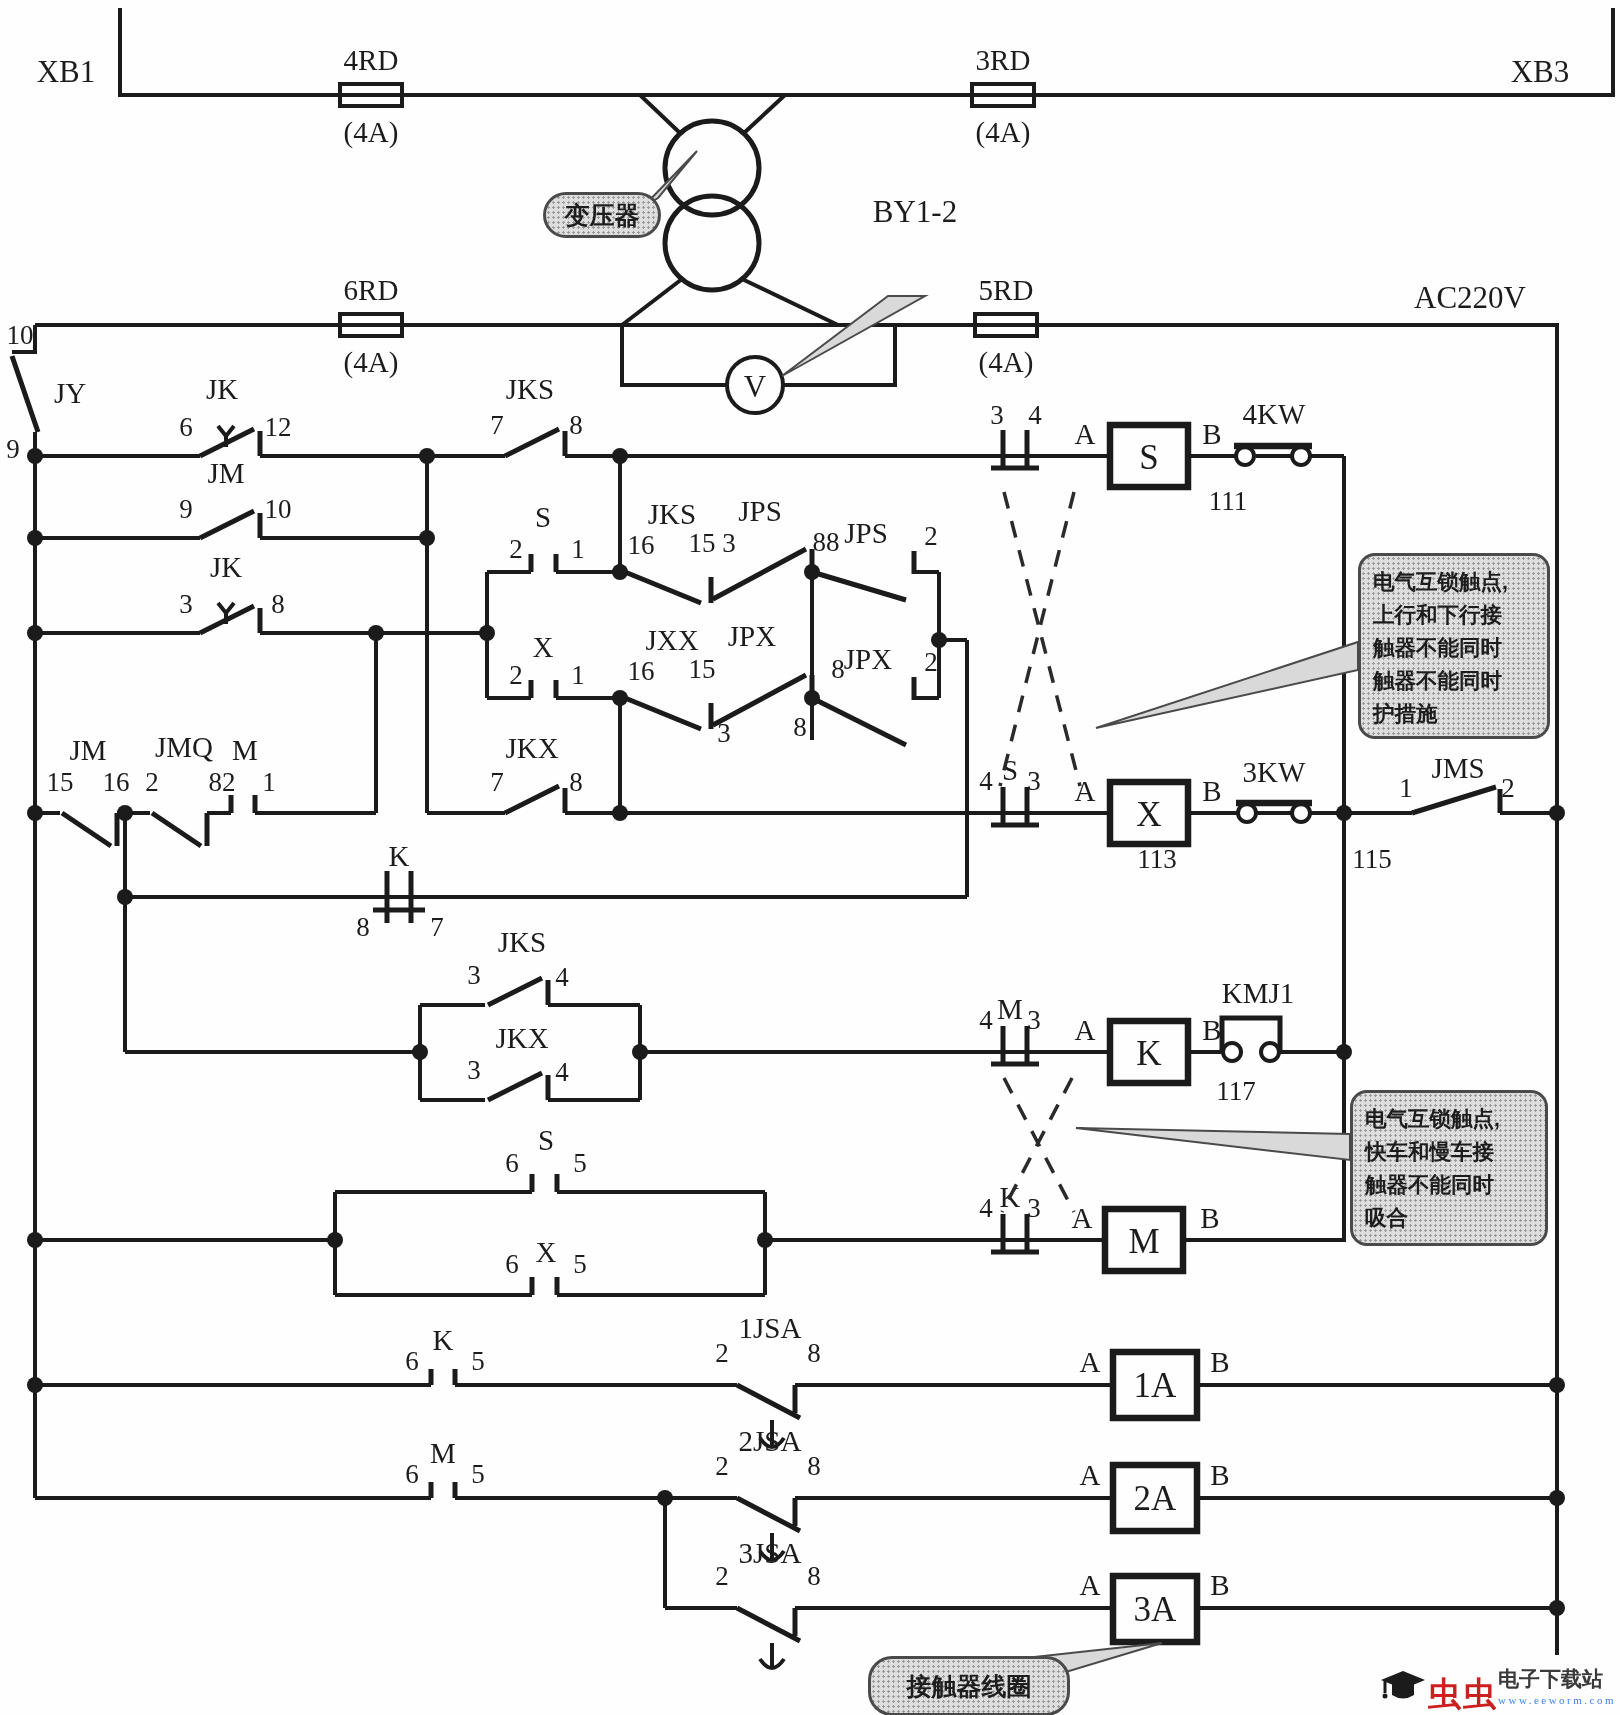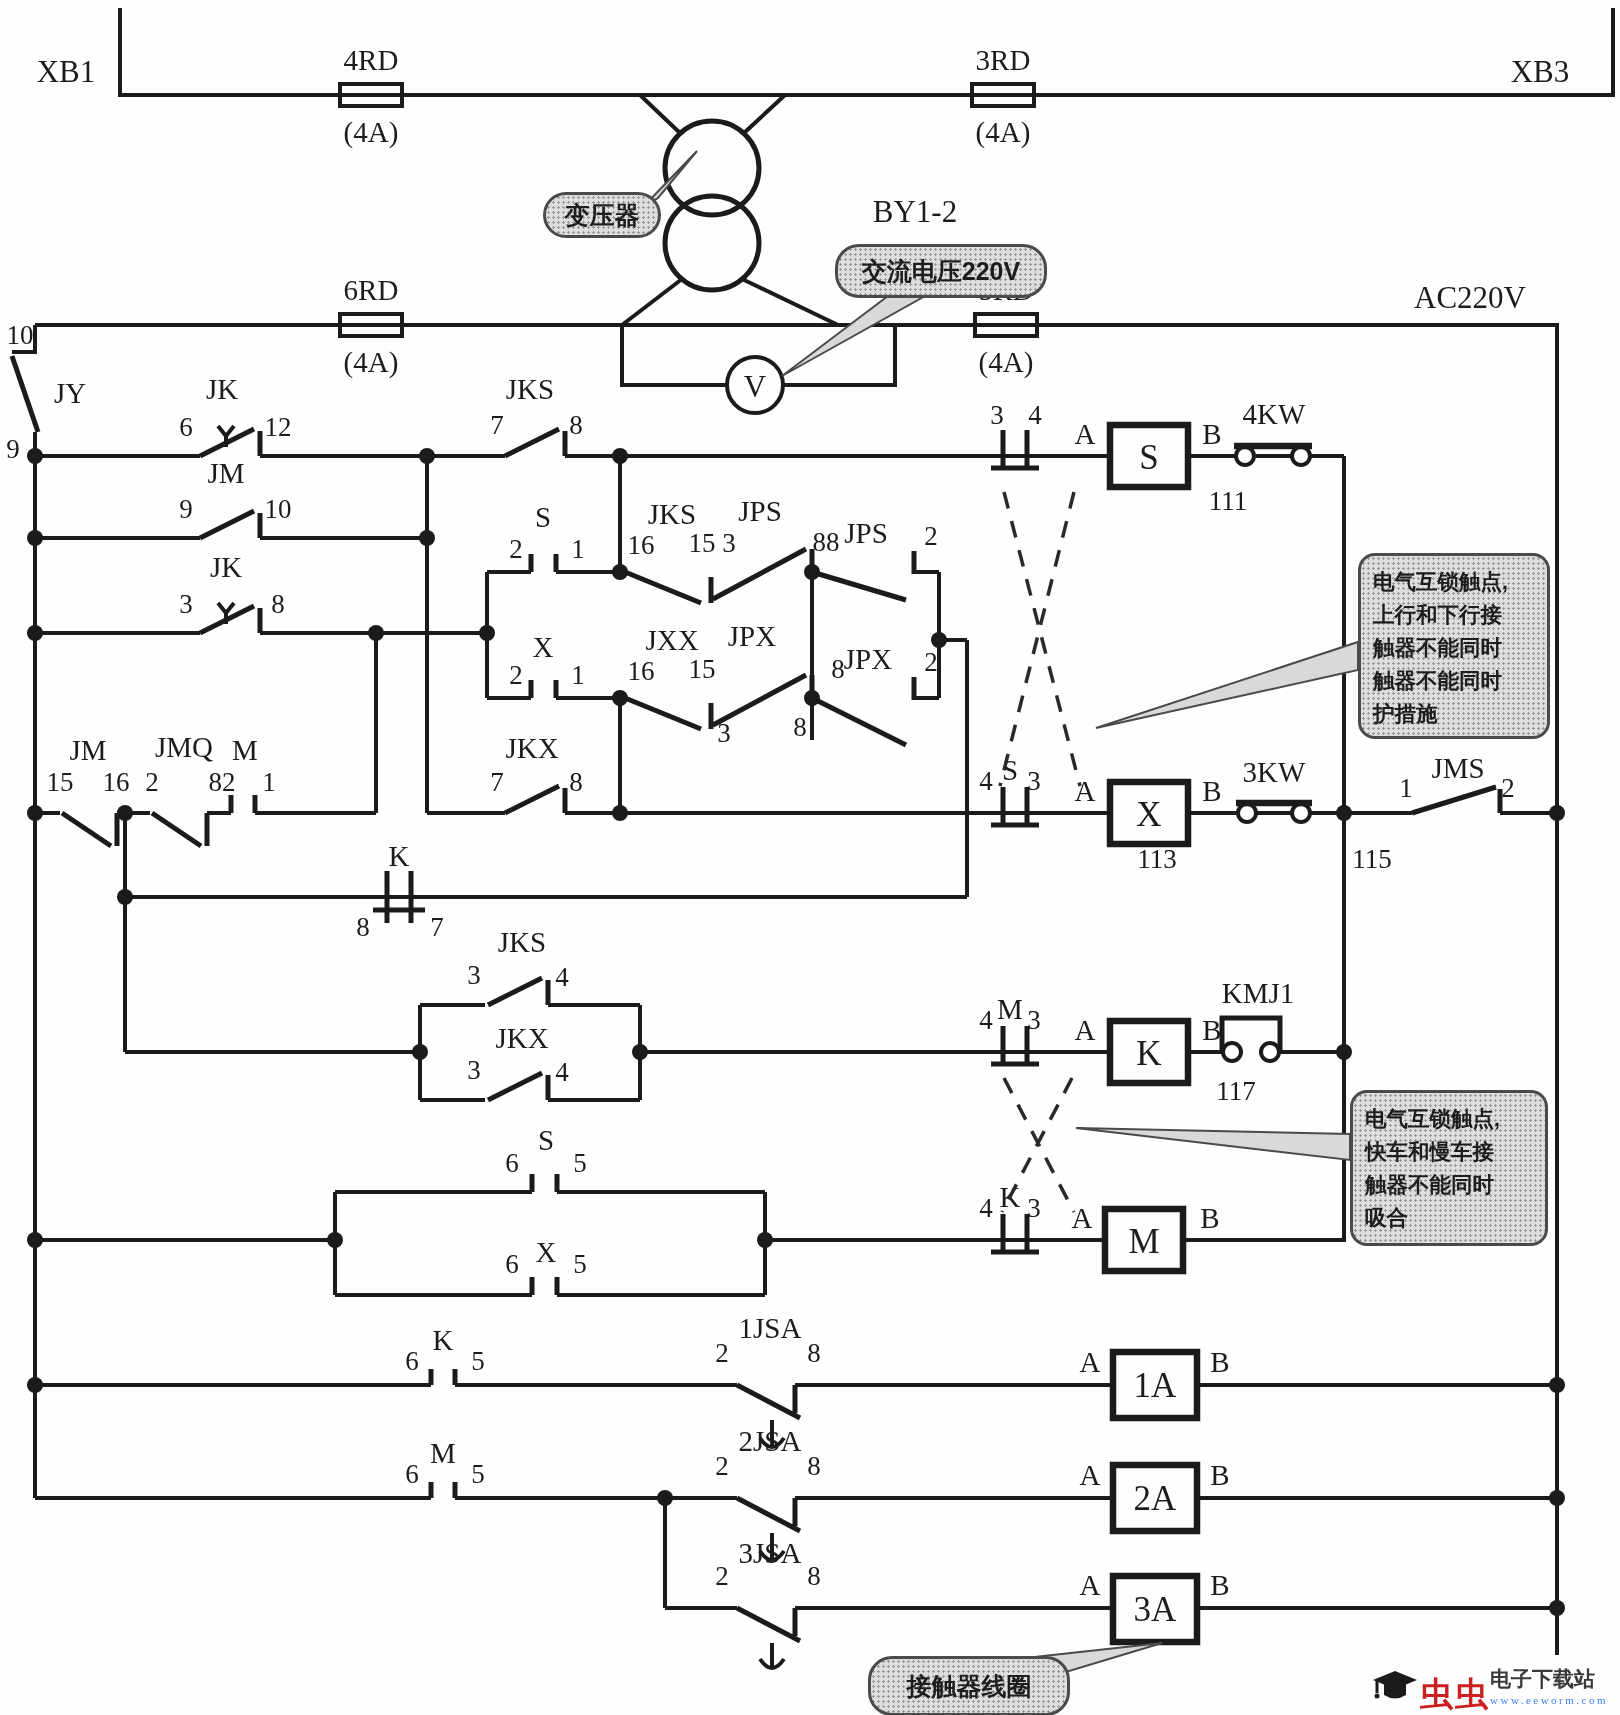--- a/index.html
+++ b/index.html
@@ -20,21 +20,21 @@
   .tc{font-size:35px;}
   .callout{position:absolute;box-sizing:border-box;border:3px solid #4a4a4a;
      background-color:#dedede;
      background-image:radial-gradient(#9a9a9a 1.1px, rgba(0,0,0,0) 1.3px);
      background-size:5px 5px;color:#1d1d1d;font-weight:bold;
      font-family:"Liberation Sans", sans-serif;display:flex;align-items:center;justify-content:center;}
   .pill{border-radius:24px;font-size:25px;}
   .note{border-radius:17px;font-size:21.5px;line-height:33px;align-items:flex-start;
         justify-content:flex-start;padding:10px 8px 6px 12px;text-align:left;}
   .note .ln{display:block;}
-  .wm{position:absolute;right:12px;bottom:6px;display:flex;align-items:flex-end;
+  .wm{position:absolute;right:4px;bottom:6px;display:flex;align-items:flex-end;
       font-family:"Liberation Sans", sans-serif;}
   .wm .brand{color:#cc1f1f;font-size:33px;font-weight:bold;letter-spacing:2px;line-height:30px;}
   .wm .col{display:flex;flex-direction:column;}
   .wm .site{color:#3a3a3a;font-size:21px;font-weight:bold;line-height:24px;}
   .wm .url{color:#3b82f6;font-size:11px;letter-spacing:2.5px;line-height:18px;font-family:Liberation Serif, serif;}
 </style>
 </head>
 <body>
 
 <div id="stage">
@@ -359,23 +359,20 @@
     <circle cx="1557" cy="1498" r="8"></circle>
         <circle cx="1557" cy="1608" r="8"></circle>
     <circle cx="665" cy="1498" r="8"></circle>
   </g>
 </svg>
 
 <div class="callout pill" style="left:543px;top:192px;width:118px;height:46px;">
   <span>变压器</span>
 </div>
 
-<div class="callout pill" style="left:835px;top:244px;width:212px;height:54px;">
-  <span>交流电压220V</span>
-</div>
 
 <div class="callout note" style="left:1358px;top:553px;width:192px;height:186px;">
   <div>
     <span class="ln">电气互锁触点,</span>
     <span class="ln">上行和下行接</span>
     <span class="ln">触器不能同时</span>
     <span class="ln">触器不能同时</span>
     <span class="ln">护措施</span>
   </div>
 </div>

